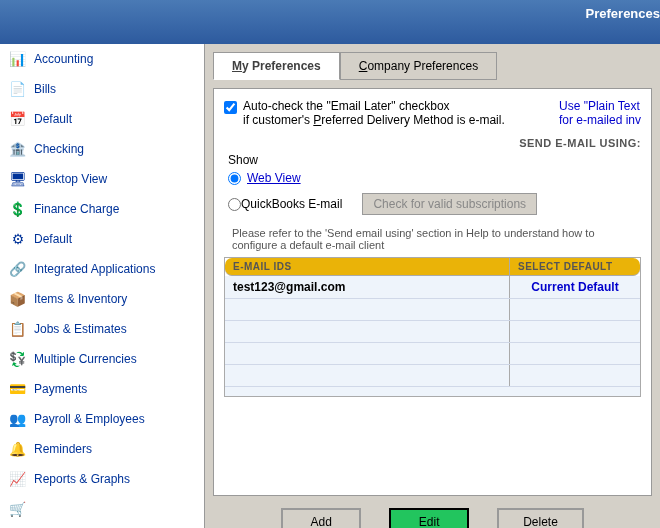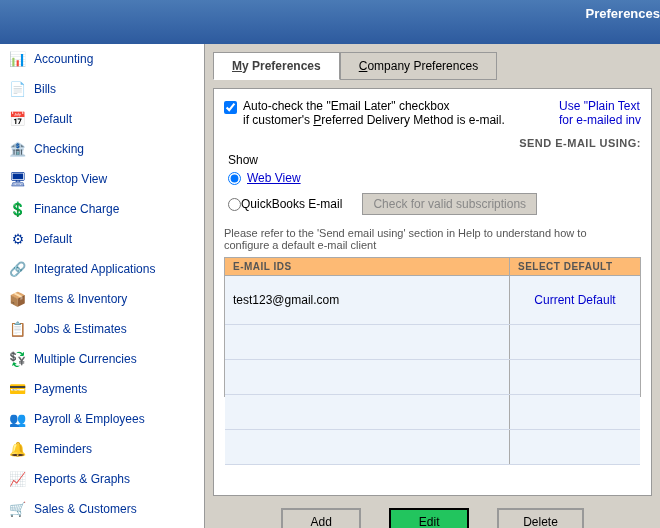--- a/index.html
+++ b/index.html
@@ -177,33 +177,34 @@
       padding: 3px 10px;
       font-size: 12px;
       color: #888;
       margin-left: 20px;
       cursor: default;
     }
 
     .help-text {
       font-size: 11px;
       color: #555;
-      margin: 4px 0 6px 0;
+      margin: 4px 0 6px 8px;
     }
 
     
     .email-table-container {
       border: 1px solid #aaa;
       margin-top: 4px;
     }
 
     .email-table-header {
       display: flex;
-      background: #fdba74;
+      background: #eab308;
       border-bottom: 1px solid #aaa;
+      border-radius: 7px;
     }
 
     .email-col-header {
       font-size: 10px;
       color: #555;
       font-weight: bold;
       padding: 3px 8px;
       letter-spacing: 0.5px;
       text-transform: uppercase;
     }
@@ -222,22 +223,23 @@
       background: #eef4fb;
     }
 
     .email-row {
       display: flex;
       border-bottom: 1px solid #d0d8e8;
       min-height: 22px;
     }
 
     .email-cell {
-      padding: 17px 8px;
-      font-size: 12px;
+      padding: 4px 8px;
+      font-size: 12px;
+      font-weight: bold;
     }
 
     .email-cell-1 {
       flex: 1;
       border-right: 1px solid #aaa;
     }
 
     .email-cell-2 {
       width: 130px;
       color: #0000cc;
@@ -349,21 +351,20 @@
           <div class="sidebar-item">
             <span class="sidebar-icon">🔔</span>
             <span>Reminders</span>
           </div>
           <div class="sidebar-item">
             <span class="sidebar-icon">📈</span>
             <span>Reports &amp; Graphs</span>
           </div>
           <div class="sidebar-item">
             <span class="sidebar-icon">🛒</span>
-            <span>Sales &amp; Customers</span>
           </div>
           <div class="sidebar-item">
             <span class="sidebar-icon">🏷</span>
             <span>Sales Tax</span>
           </div>
         </div>
     </div>
   </div>
 
   <div class="content-area">

